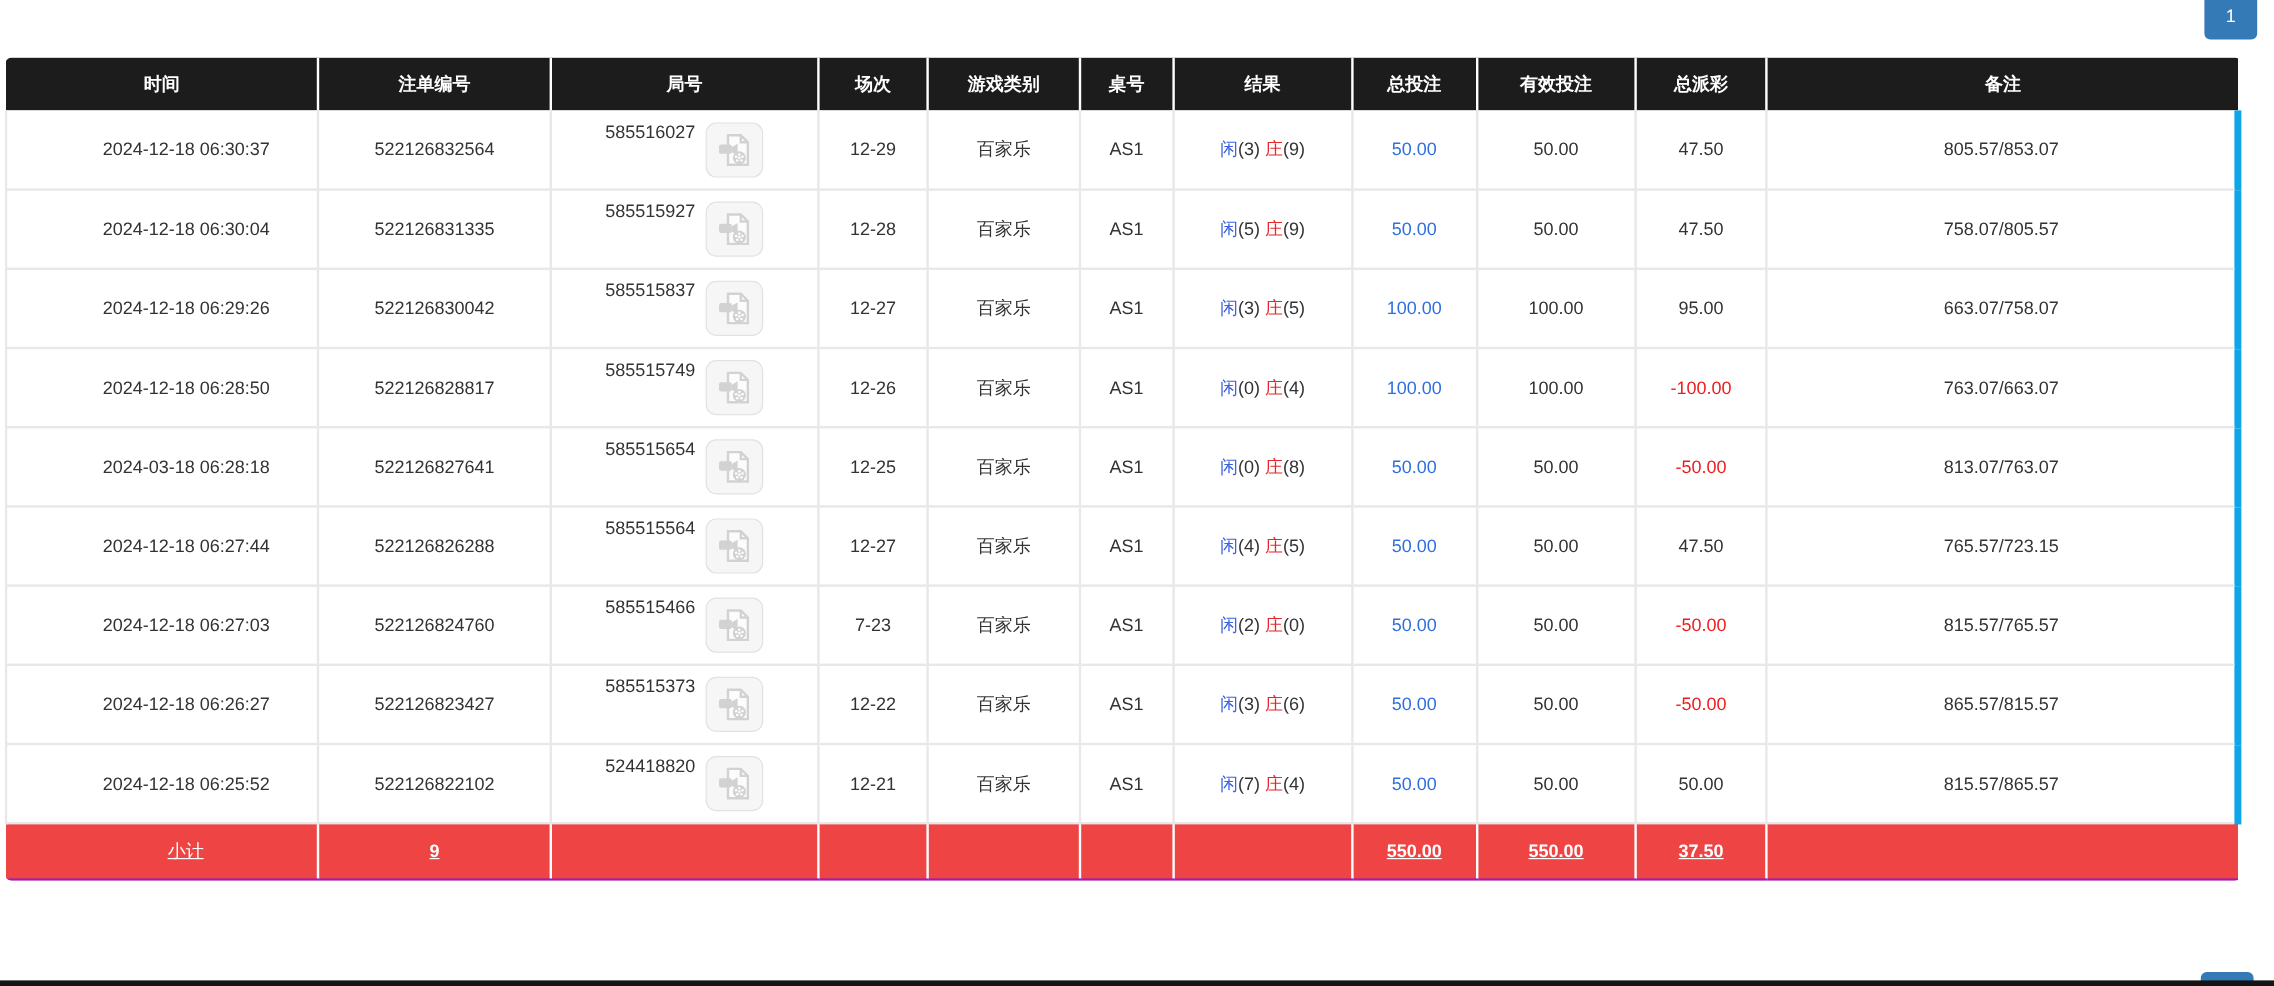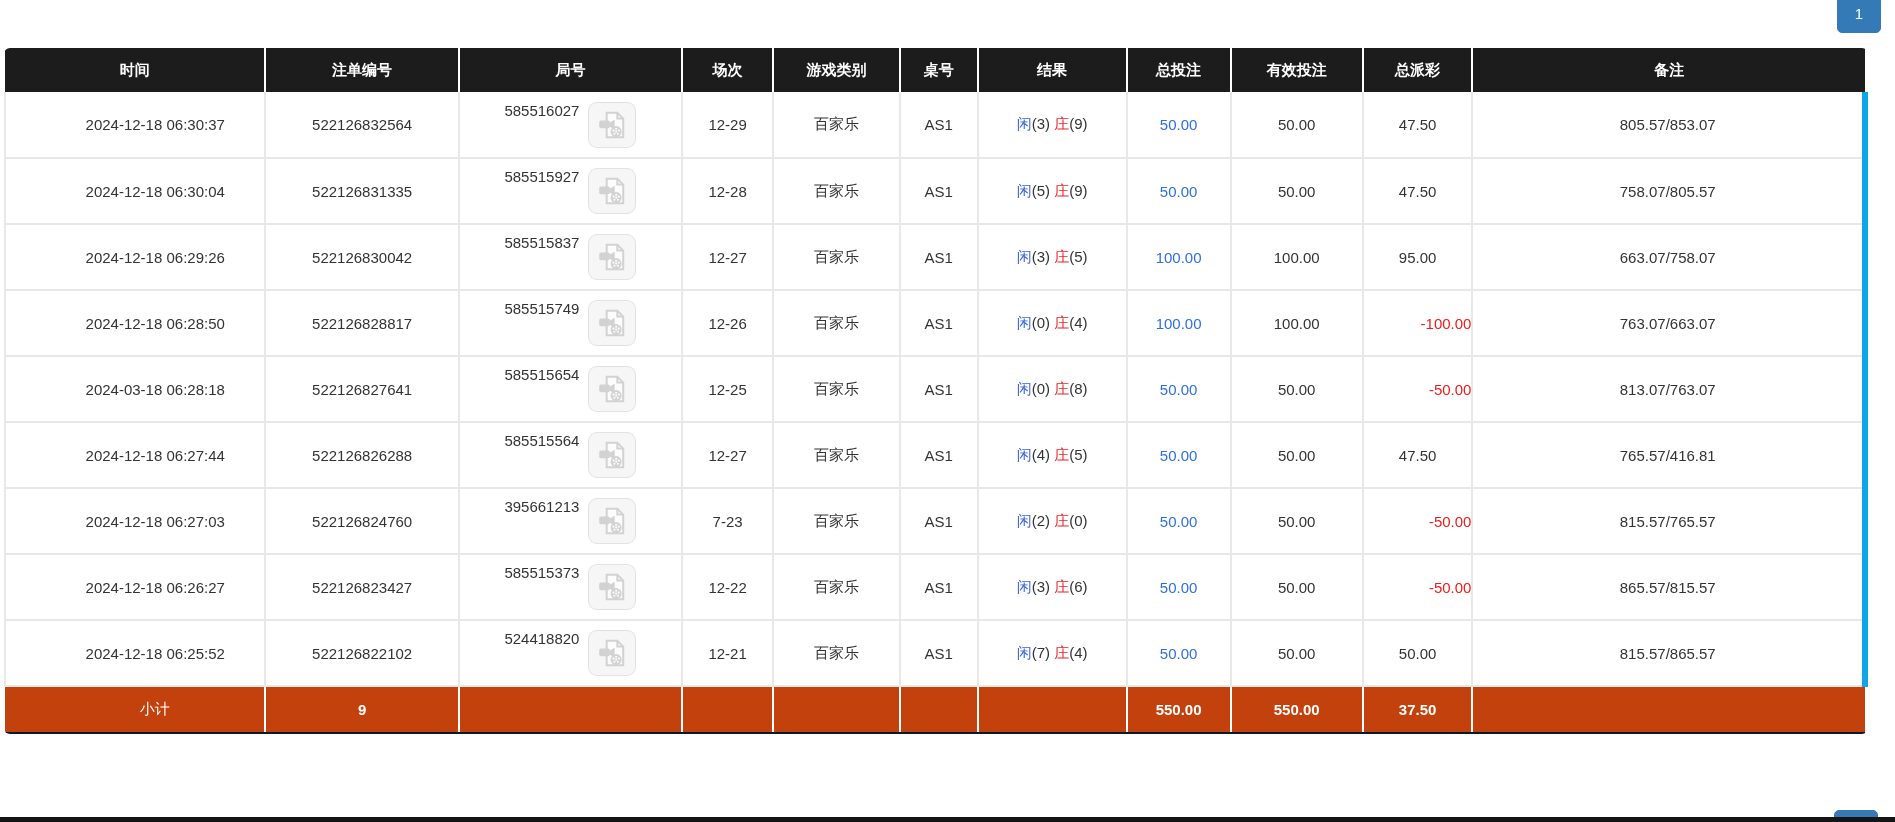--- a/index.html
+++ b/index.html
@@ -71,40 +71,41 @@
     vertical-align: middle;
     background: #ffffff;
     border-right: 2px solid #e8e8e8;
     border-bottom: 2px solid #e8e8e8;
   }
   tbody td:first-child { border-left: 2px solid #e8e8e8; padding-left: 40px; }
   tbody td:last-child  { border-right: 6px solid #0ea5e9; }
   .blue-amt { color: #2e6fe0; }
   .player   { color: #3a62e0; }
   .banker   { color: #e8252a; }
-  td.neg    { color: #ee1c1c; text-align: right; }
+  td.neg    { color: #ee1c1c; }
   
   .round-cell-inner { display: inline-flex; align-items: flex-start; gap: 9px; }
   .video-btn {
     width: 48px; height: 46px;
     background: #f6f6f6;
     border: 1px solid #e2e2e2;
     border-radius: 9px;
     display: inline-flex; align-items: center; justify-content: center;
     cursor: pointer;
   }
   
   tr.sum td {
     height: 47px;
-    background: #c2410c;
+    background: #ef4444;
     color: #ffffff;
     border-right: 2px solid #ffffff;
-    border-bottom: 2px solid #0f172a;
+    border-bottom: 2px solid #a21caf;
     border-top: none;
     border-left: none;
+    text-decoration: underline;
   }
   tr.sum td:last-child { border-right: none; }
   tr.sum td.val { font-weight: bold; }
 </style>
 </head>
 <body>
 
 <button class="page-btn top">1</button>
 
 <div class="table-wrap">
@@ -321,28 +322,28 @@
         </button>
       </span>
     </td>
     <td>12-27</td>
     <td>百家乐</td>
     <td>AS1</td>
     <td><span class="player">闲</span><span>(4)</span> <span class="banker">庄</span><span>(5)</span></td>
     <td class="blue-amt">50.00</td>
     <td>50.00</td>
     <td>47.50</td>
-    <td>765.57/416.81</td>
+    <td>765.57/723.15</td>
   </tr>
         <tr>
     <td>2024-12-18 06:27:03</td>
     <td>522126824760</td>
     <td>
       <span class="round-cell-inner">
-        <span>395661213</span>
+        <span>585515466</span>
         <button class="video-btn">
           <svg width="32" height="32" viewBox="0 0 24 24">
             <path d="M8 2.8h8l4.4 4.4v14H8z" fill="#fcfcfc" stroke="#d2d2d2" stroke-width="1.5"></path>
             <path d="M16 2.8v4.4h4.4" fill="none" stroke="#d2d2d2" stroke-width="1.5"></path>
             <rect x="2.4" y="8.6" width="8" height="5.8" rx="1.2" fill="#d2d2d2"></rect>
             <path d="M10.4 10.2l3.6-2.1v7.4l-3.6-2.1z" fill="#d2d2d2"></path>
             <circle cx="15.1" cy="16.9" r="4.1" fill="#d2d2d2"></circle>
             <circle cx="15.1" cy="16.9" r="0.8" fill="#ffffff"></circle>
             <circle cx="15.1" cy="14.8" r="0.8" fill="#ffffff"></circle>
             <circle cx="17.1" cy="16.2" r="0.8" fill="#ffffff"></circle>

